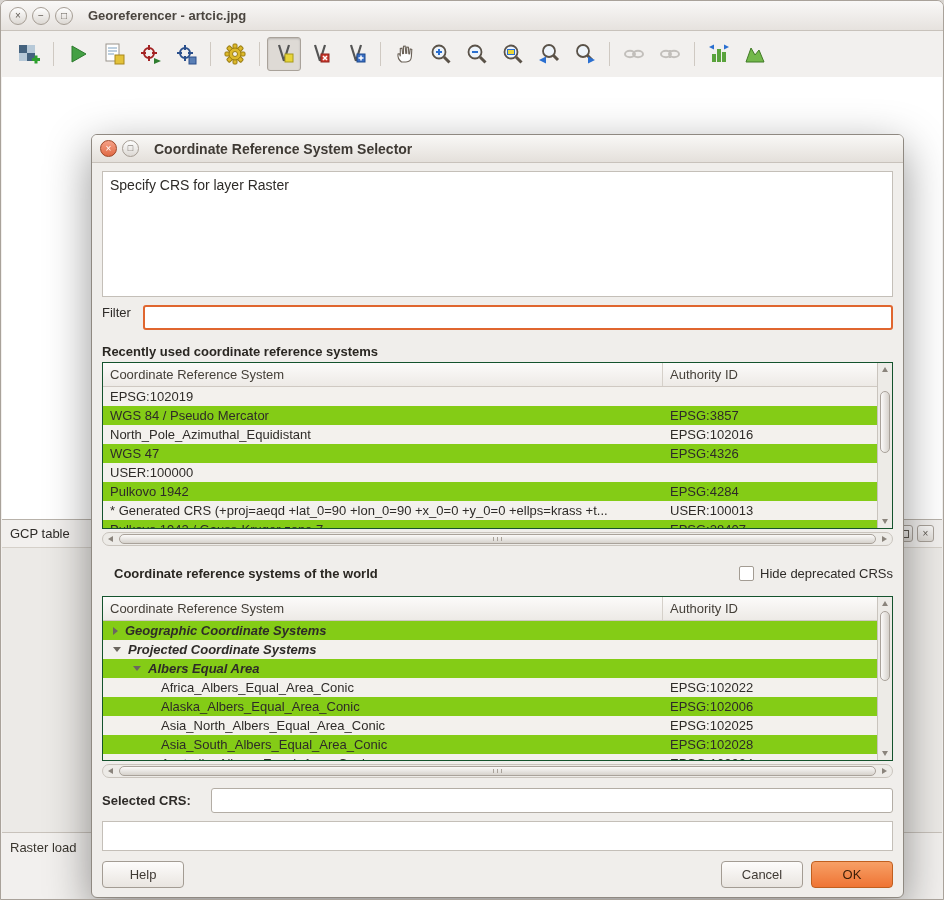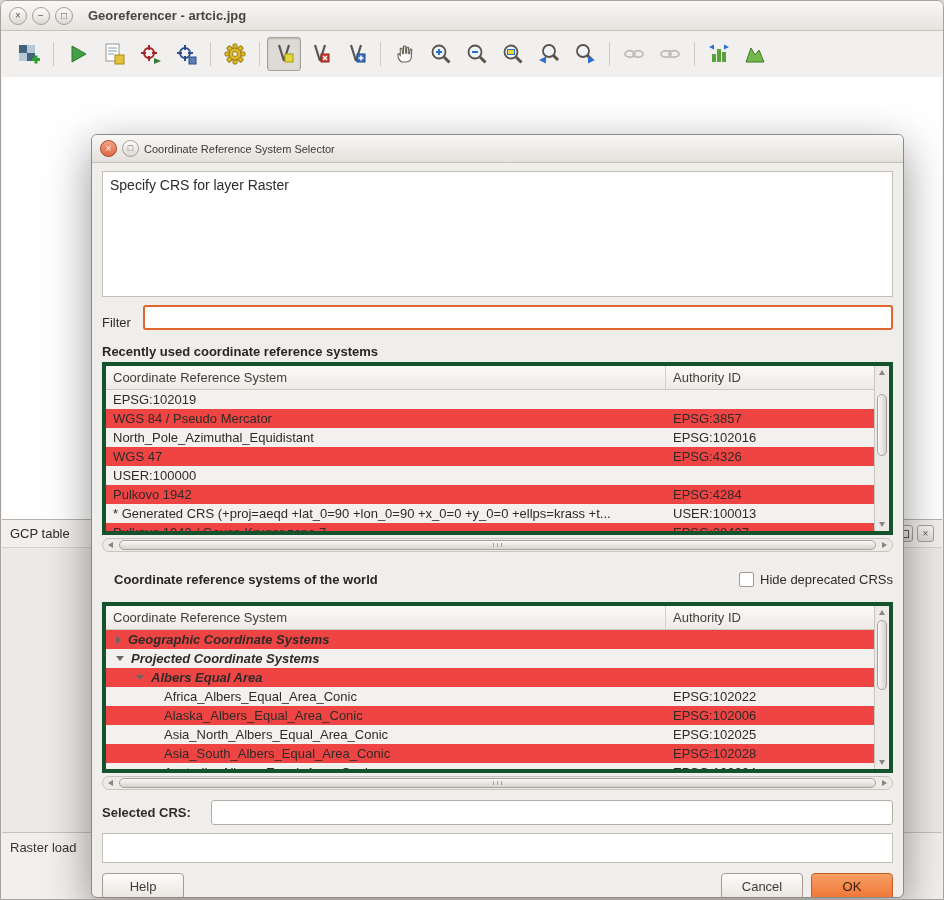--- a/index.html
+++ b/index.html
@@ -19,27 +19,27 @@
   .gcp-head{height:28px;display:flex;align-items:center;padding:0 8px;background:#f2f0ee;border-bottom:1px solid #d5d0c9}
   .gcp-head .spacer{flex:1}
   .dockbtn{width:17px;height:17px;border:1px solid #a9a29a;background:linear-gradient(#fbfaf9,#dfdbd6);border-radius:3px;display:flex;align-items:center;justify-content:center;font-size:10px;color:#5f5a53;margin-left:4px;cursor:pointer;line-height:1}
   .floatglyph{width:8px;height:8px;border:1px solid #5f5a53}
   .statusbar{position:absolute;left:1px;right:1px;top:831px;height:68px;background:#f2f0ee;border-top:1px solid #c8c2bb;padding:7px 8px;color:#3a362f}
   
   .dialog{position:absolute;left:90px;top:133px;width:813px;height:764px;background:#f0eeeb;border:1px solid #8f8981;border-radius:6px;box-shadow:0 14px 45px rgba(0,0,0,.42);display:flex;flex-direction:column;z-index:10;overflow:hidden}
   .dtitle{height:28px;flex:0 0 28px;background:linear-gradient(#f9f8f6,#e4e0db);border-bottom:1px solid #c8c2bb;display:flex;align-items:center;padding:0 8px;gap:5px}
   .dclose{width:17px;height:17px;border-radius:50%;background:linear-gradient(#f6a187,#e06a45);border:1px solid #9c4526;color:#fff;font-size:10px;display:flex;align-items:center;justify-content:center;cursor:pointer;line-height:1}
   .dmax{width:17px;height:17px;border-radius:50%;background:linear-gradient(#fefefe,#dcd8d3);border:1px solid #a59d94;font-size:9px;color:#5f5a53;display:flex;align-items:center;justify-content:center;cursor:pointer;line-height:1}
-  .dtitle .text{font-weight:normal;font-size:11px;color:#3f3a34;margin-left:0}
+  .dtitle .text{font-weight:bold;font-size:14px;color:#3f3a34;margin-left:10px}
   .dbody{flex:1;padding:8px 10px 10px;display:flex;flex-direction:column;min-height:0}
   .msgbox{height:126px;flex:0 0 126px;background:#fff;border:1px solid #c4bfb8;padding:5px 7px;font-size:14px}
-  .filterrow{display:flex;align-items:flex-end;margin-top:8px;gap:12px}
+  .filterrow{display:flex;align-items:flex-start;margin-top:8px;gap:12px}
   .filterrow input{flex:1;height:25px;border:2px solid #e0662f;border-radius:3px;padding:0 6px;background:#fff;outline:none;font-family:inherit;font-size:13px}
   .secttitle{font-weight:bold;margin-top:14px;margin-bottom:3px;color:#2a2722}
-  .tablewrap{border:4px solid #14532d;background:#ef4444;display:flex;flex:0 0 auto}
+  .tablewrap{border:1px solid #14532d;background:#84cc16;display:flex;flex:0 0 auto}
   .tmain{flex:1;min-width:0}
   .thead{display:flex;height:24px;border-bottom:1px solid #cfc9c2;background:linear-gradient(#fcfbfa,#edeae6)}
   .thead .c1{width:560px;border-right:1px solid #d5d0c9;padding:0 7px;display:flex;align-items:center;color:#454039;cursor:pointer}
   .thead .c2{flex:1;padding:0 7px;display:flex;align-items:center;color:#454039;cursor:pointer}
   .tbody{overflow:hidden}
   .tbody1{height:141px}
   .tbody2{height:139px}
   .trow{display:flex;height:19px;align-items:center;cursor:pointer}
   .tbody1 .trow:nth-child(odd){background:#f3f1ed}
   .tbody2 .trow:nth-child(even){background:#f3f1ed}

